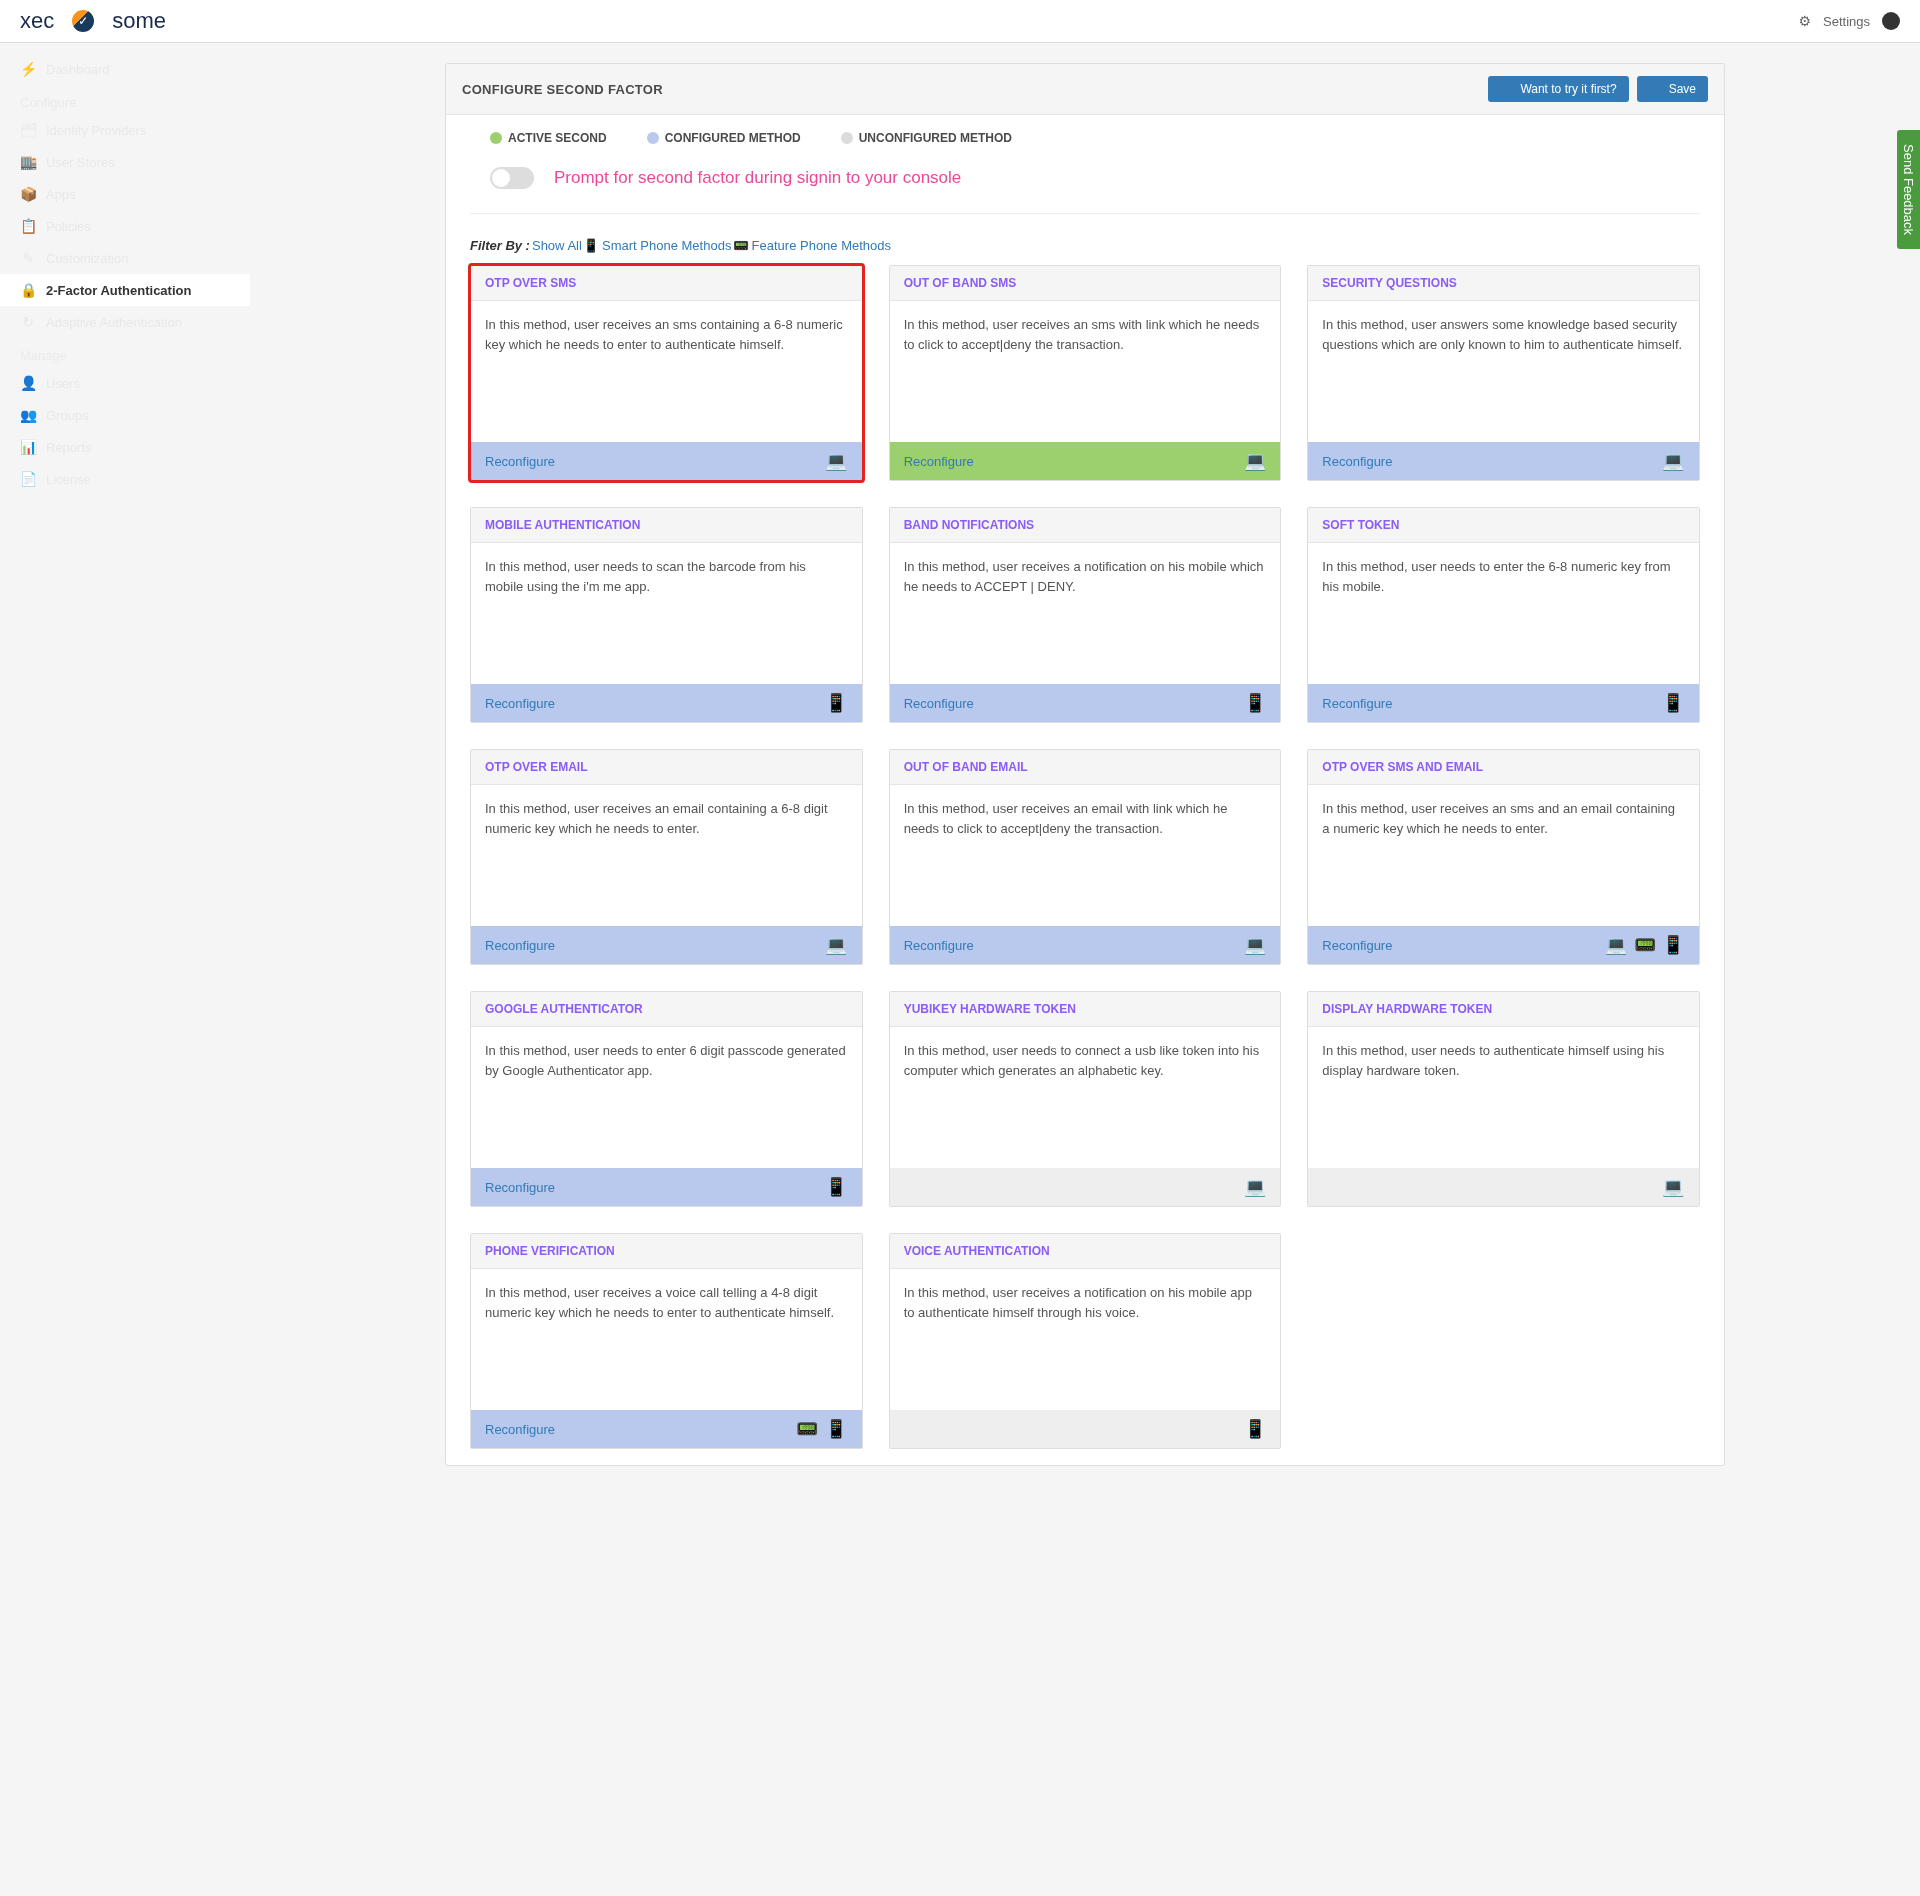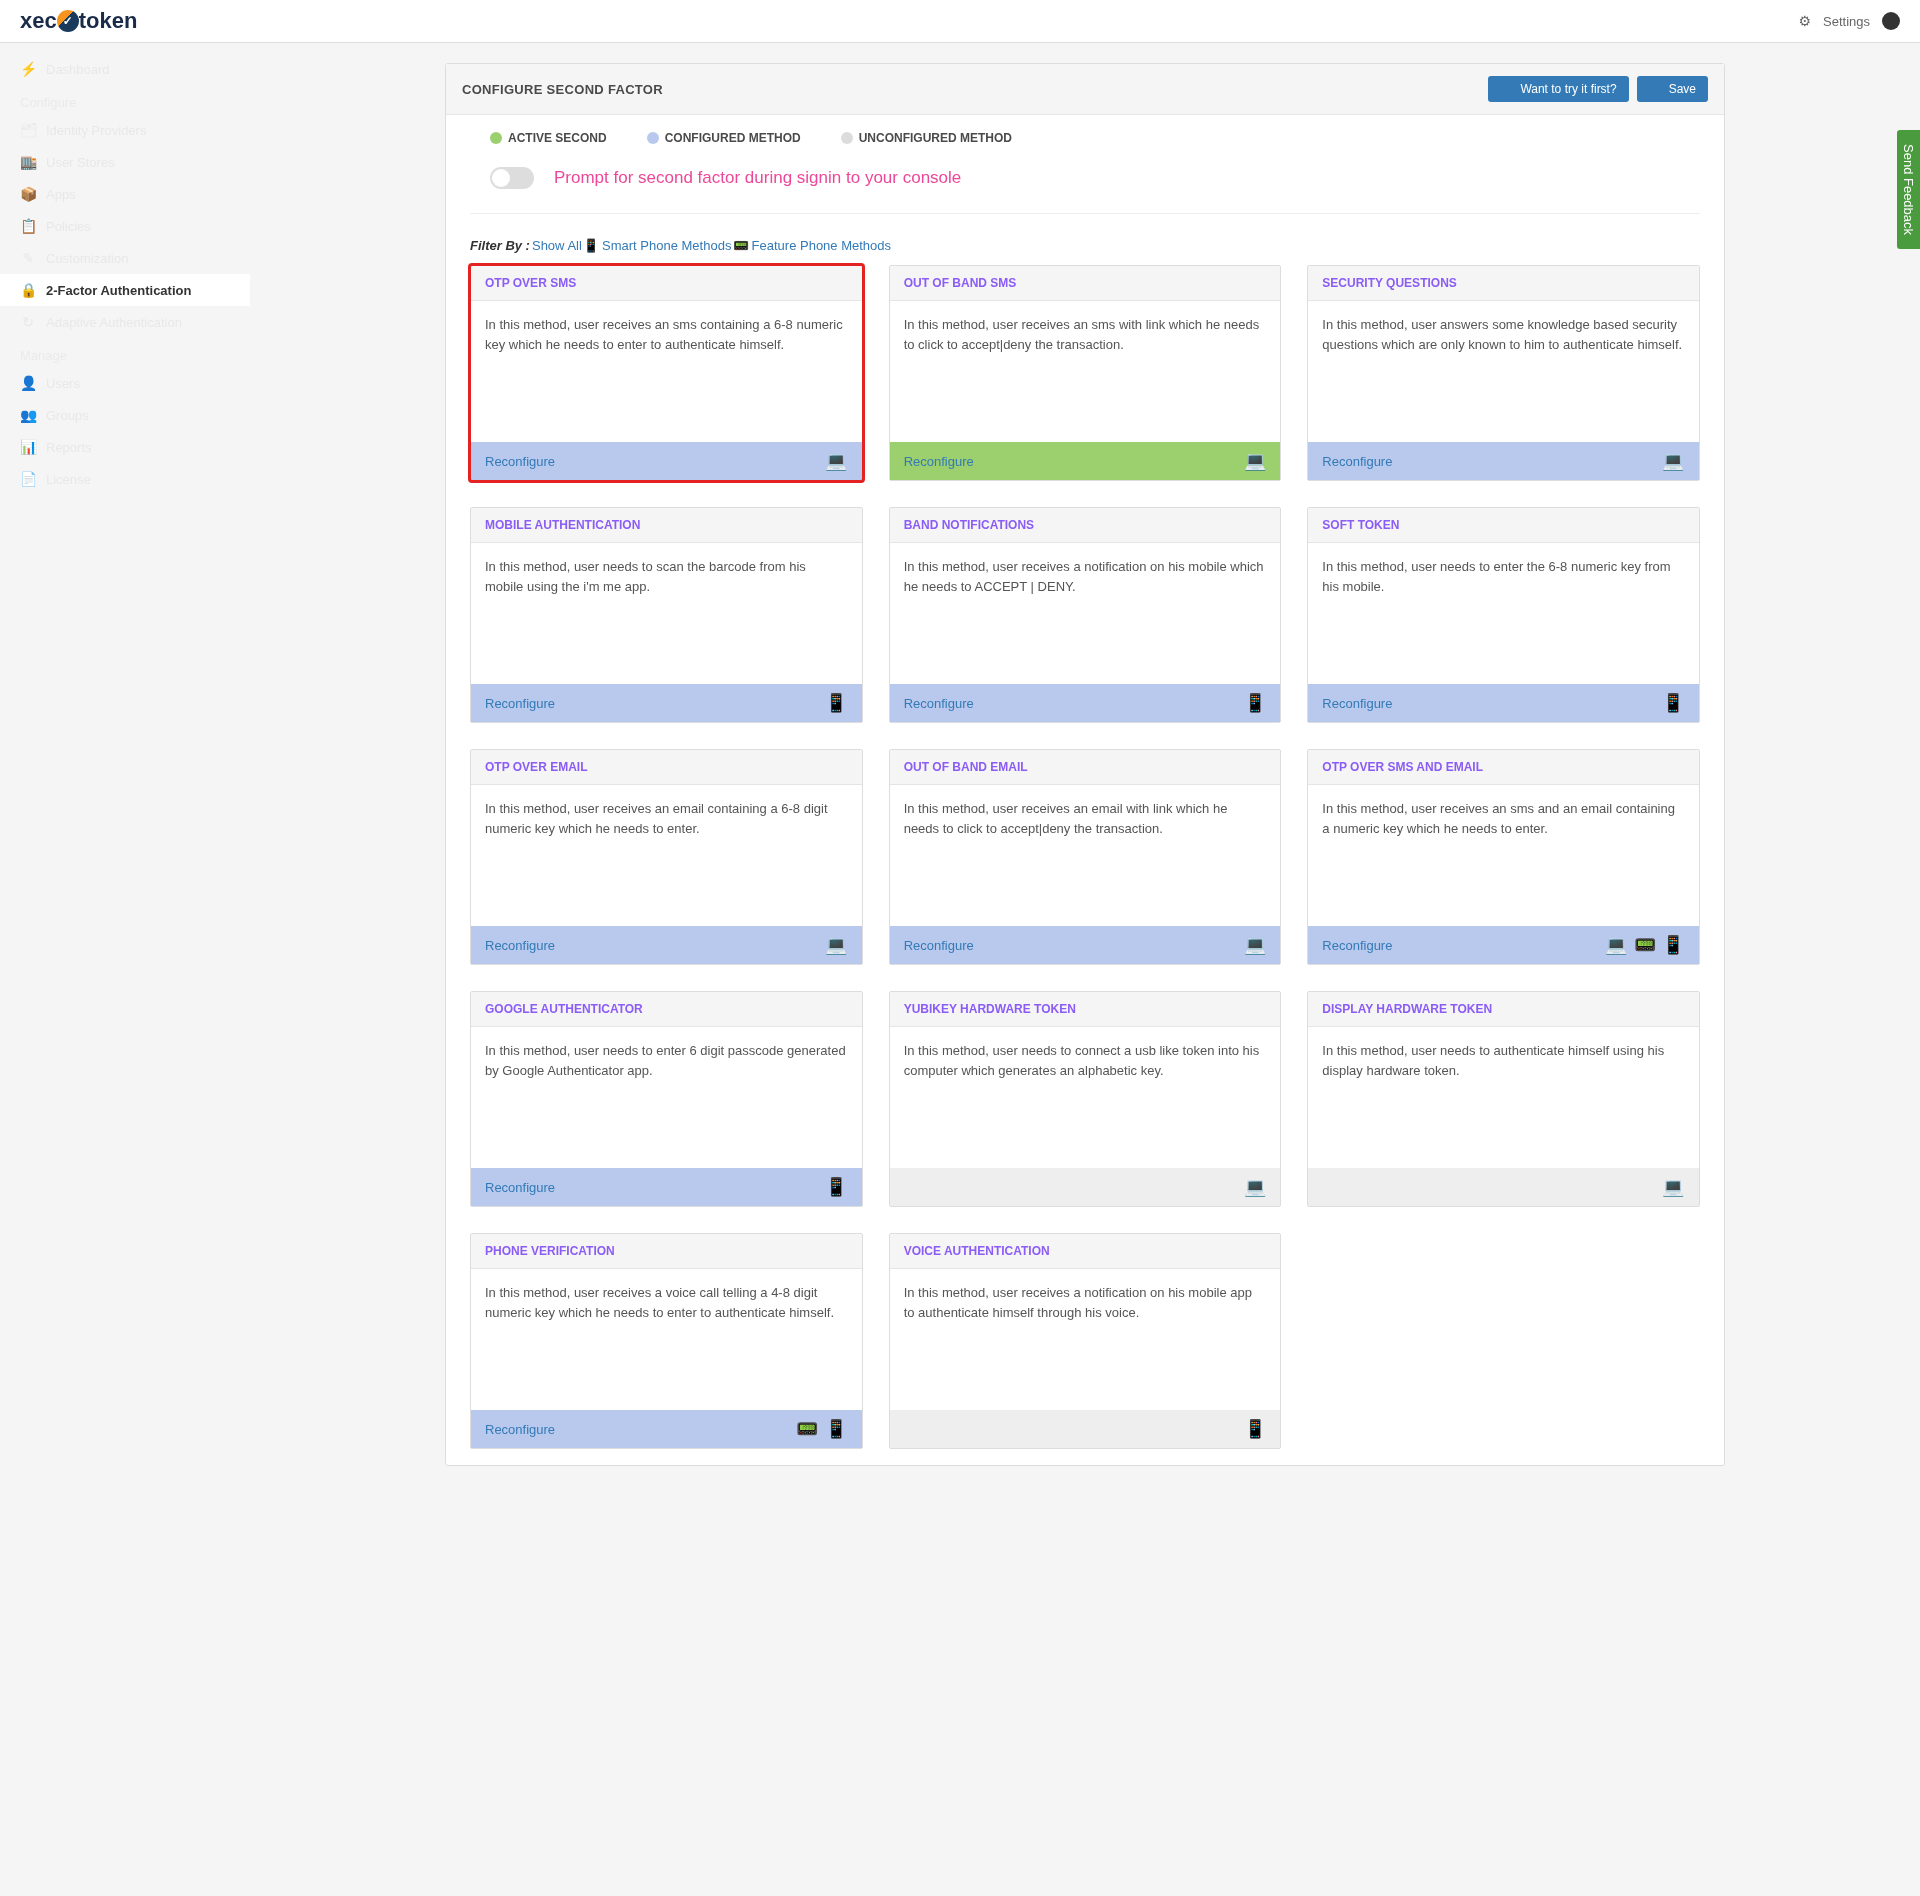--- a/index.html
+++ b/index.html
@@ -1,18 +1,18 @@
 <!DOCTYPE html>
 <html><head>
 <meta charset="utf-8">
 <style>
 * { margin:0; padding:0; box-sizing:border-box; }
 body { font-family:-apple-system,BlinkMacSystemFont,"Segoe UI",Arial,sans-serif; font-size:13px; background:#f5f5f5; color:#333; }
 .topbar { background:#fff; border-bottom:1px solid #ddd; padding:8px 20px; display:flex; align-items:center; justify-content:space-between; }
-.logo { font-size:22px; font-weight:700; color:#1a2b4a; display:flex; align-items:center; gap:0; }
+.logo { font-size:22px; font-weight:400; color:#1a2b4a; display:flex; align-items:center; gap:18px; }
 .logo-mark { display:inline-flex; width:22px; height:22px; border-radius:50%; background:linear-gradient(135deg,#f7941d 40%,#1a3a5c 40%); align-items:center; justify-content:center; color:#fff; font-size:12px; }
 .top-right { display:flex; align-items:center; gap:12px; color:#666; }
 .gear { font-size:14px; }
 .avatar-sm { width:18px; height:18px; border-radius:50%; background:#333; display:inline-block; }
 .layout { display:flex; }
 .sidebar { width:250px; background:#f5f5f5; padding:10px 0; min-height:calc(100vh - 60px); }
 .nav-item { display:flex; align-items:center; gap:10px; padding:8px 20px; color:#e8e8e8; cursor:pointer; font-size:13px; }
 .nav-item.active { background:#fff; color:#333; font-weight:600; }
 .nav-item .nic { width:16px; text-align:center; font-size:14px; }
 .nav-item.active .nic { color:#f7941d; }
@@ -50,21 +50,21 @@
 .device-icons { display:flex; gap:6px; font-size:18px; color:#222; }
 .feedback-tab { position:fixed; right:0; top:130px; background:#4a9a3e; color:#fff; writing-mode:vertical-rl; padding:14px 4px; font-size:13px; cursor:pointer; border-radius:3px 0 0 3px; }
 </style>
 </head>
 <body>
 
 <div class="topbar">
   <div class="logo">
     <span>xec</span>
       <span class="logo-mark">✓</span>
-      <span>token</span>
+      <span>some</span>
   </div>
   <div class="top-right">
     <span class="gear">⚙</span>
     <span>Settings</span>
     <span class="avatar-sm"></span>
   </div>
 </div>
 
 <div class="layout">
   <aside class="sidebar">

